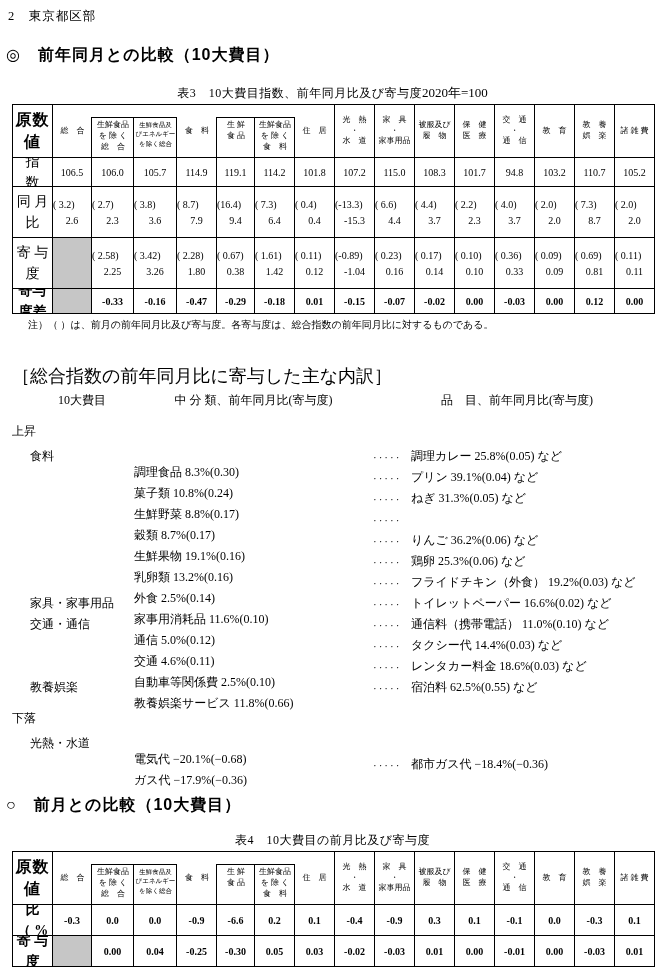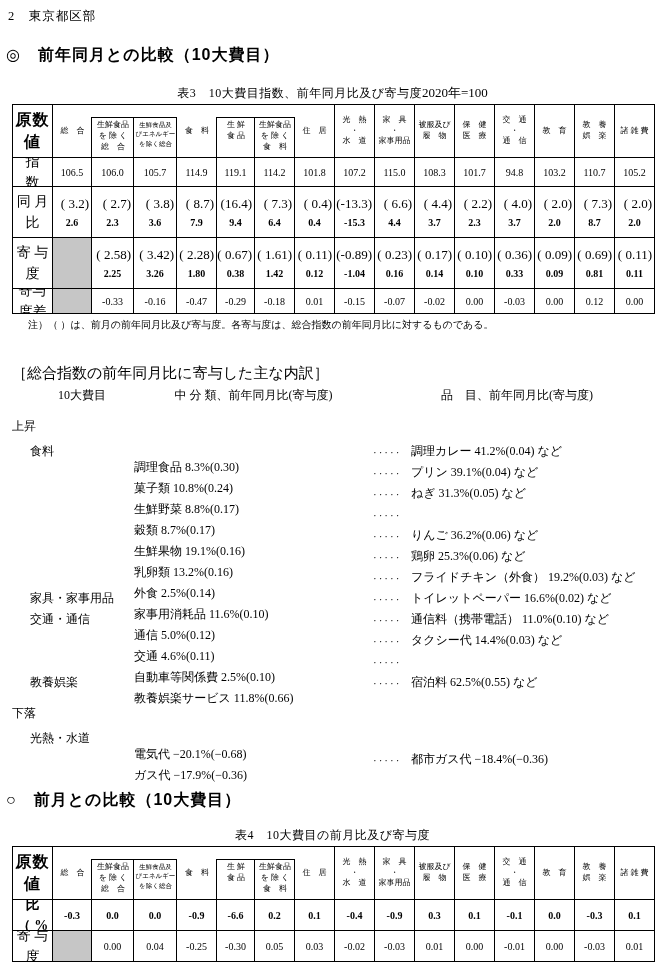--- a/index.html
+++ b/index.html
@@ -9,42 +9,42 @@
   .pagetitle{font-size:12.5px;margin:8px 0 0 8px;letter-spacing:1px;}
   .sec{font-family:"Liberation Sans","DejaVu Sans",sans-serif;font-weight:bold;
        font-size:16px;margin:20px 0 0 6px;letter-spacing:1px;}
   .caprow{display:flex;justify-content:center;align-items:flex-end;
           width:641px;margin:18px 0 2px 12px;}
   .cap{font-size:12px;letter-spacing:0.5px;}
   .base{font-size:13px;}
   
   .tbl{border:1.5px solid #000;width:641px;margin-left:12px;box-sizing:content-box;}
   .trow{display:grid;grid-template-columns:var(--tcols);border-bottom:1px solid #000;}
-  .tbl .trow:last-child{border-bottom:none;}
+  .tbl .trow:last-child{border-bottom:none;font-weight:bold;}
   .cell{border-right:1px solid #000;display:flex;align-items:center;justify-content:center;
         font-size:10px;overflow:hidden;position:relative;box-sizing:border-box;}
   .trow > :last-child{border-right:none;}
   .h-head{height:52px;} .h-idx{height:28px;} .h-two{height:50px;} .h-diff{height:24px;}
   .h-mom{height:30px;font-weight:bold;} .h-c4{height:30px;}
   .hd{white-space:pre-line;text-align:center;font-size:8px;line-height:1.35;}
   .hd.inset{align-items:flex-start;padding-top:15px;}
   .hd.inset::before{content:"";position:absolute;top:12px;left:0;right:0;height:1px;background:#000;}
   .hd.cut{border-right:none;}
   .hd.cut::after{content:"";position:absolute;top:12px;right:0;width:1px;bottom:0;background:#000;}
   .hd.tiny{font-size:6.5px;line-height:1.45;}
   .corner{font-weight:bold;font-size:16px;letter-spacing:1px;}
   .lab{font-size:14px;white-space:pre-line;text-align:center;line-height:1.5;}
   .num{justify-content:center;}
   .two{flex-direction:column;justify-content:center;gap:5px;align-items:stretch;}
-  .pp{text-align:right;padding-right:2px;font-size:13px;}
-  .vv{text-align:center;font-size:10px;font-weight:bold;}
+  .pp{padding-right:2px;font-size:10px;}
+  .vv{text-align:center;font-size:10px;}
   .gray{background:#c6c6c6;}
   .note{font-size:10px;margin:4px 0 0 28px;}
   
-  .bd-head{font-size:15px;margin:32px 0 0 12px;}
+  .bd-head{font-size:18px;margin:32px 0 0 12px;}
   .bhead{display:flex;margin:4px 0 0 30px;font-size:12px;text-align:center;}
   .bhead .c1{width:104px;} .bhead .c2{width:239px;} .bhead .c3{padding-left:68px;font-family:Liberation Serif, serif;}
   .updown{font-size:12px;margin:14px 0 6px 12px;}
   .brow{display:flex;margin-left:30px;height:21px;align-items:center;font-size:12px;}
   .bcat{width:104px;} .bmid{width:239px;margin-top:32px;}
   .bdots{width:38px;font-size:11px;letter-spacing:2px;}
   .bitem{flex:1;}
 </style>
 </head>
 <body>
@@ -268,21 +268,21 @@
   <div class="c2">中 分 類、前年同月比(寄与度)</div>
   <div class="c3">品　目、前年同月比(寄与度)</div>
 </div>
 
 <div class="updown">上昇</div>
 <div>
     <div class="brow">
       <div class="bcat">食料</div>
       <div class="bmid">調理食品 8.3%(0.30)</div>
       <div class="bdots">·····</div>
-      <div class="bitem">調理カレー 41.2%(0.04) など</div>
+      <div class="bitem">調理カレー 25.8%(0.05) など</div>
     </div>
     <div class="brow">
       <div class="bcat"></div>
       <div class="bmid">菓子類 10.8%(0.24)</div>
       <div class="bdots">·····</div>
       <div class="bitem">プリン 39.1%(0.04) など</div>
     </div>
     <div class="brow">
       <div class="bcat"></div>
       <div class="bmid">生鮮野菜 8.8%(0.17)</div>
@@ -327,20 +327,21 @@
     <div class="brow">
       <div class="bcat"></div>
       <div class="bmid">交通 4.6%(0.11)</div>
       <div class="bdots">·····</div>
       <div class="bitem">タクシー代 14.4%(0.03) など</div>
     </div>
     <div class="brow">
       <div class="bcat"></div>
       <div class="bmid">自動車等関係費 2.5%(0.10)</div>
       <div class="bdots">·····</div>
+      <div class="bitem">レンタカー料金 18.6%(0.03) など</div>
     </div>
     <div class="brow">
       <div class="bcat">教養娯楽</div>
       <div class="bmid">教養娯楽サービス 11.8%(0.66)</div>
       <div class="bdots">·····</div>
       <div class="bitem">宿泊料 62.5%(0.55) など</div>
     </div>
   </div>
 
 <div class="updown" style="margin-top:12px;">下落</div>

